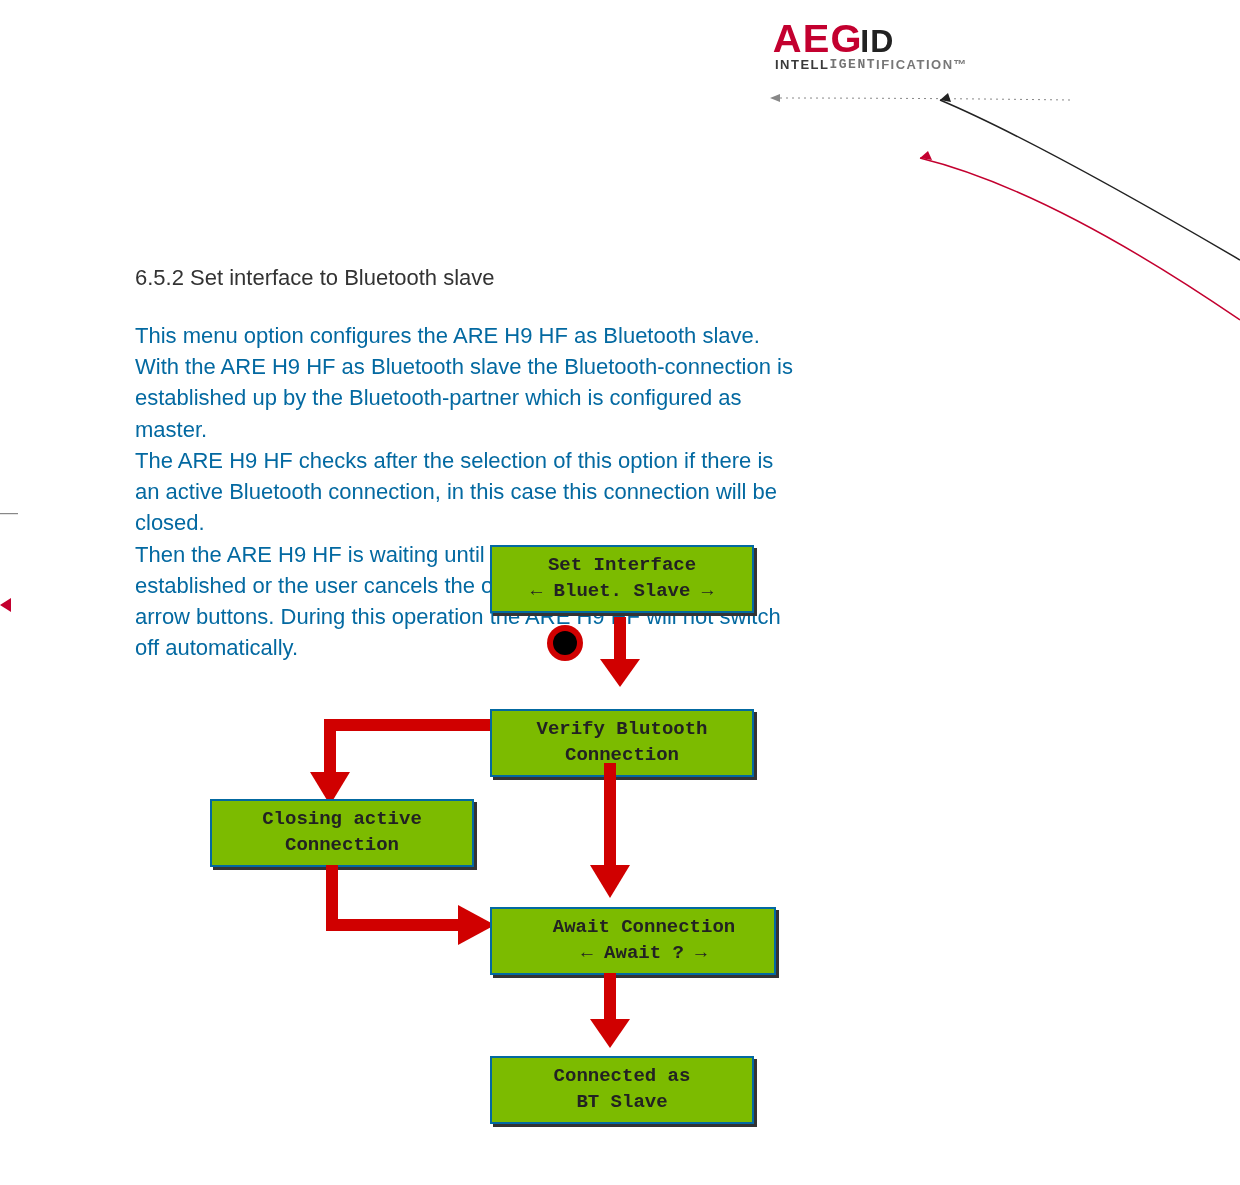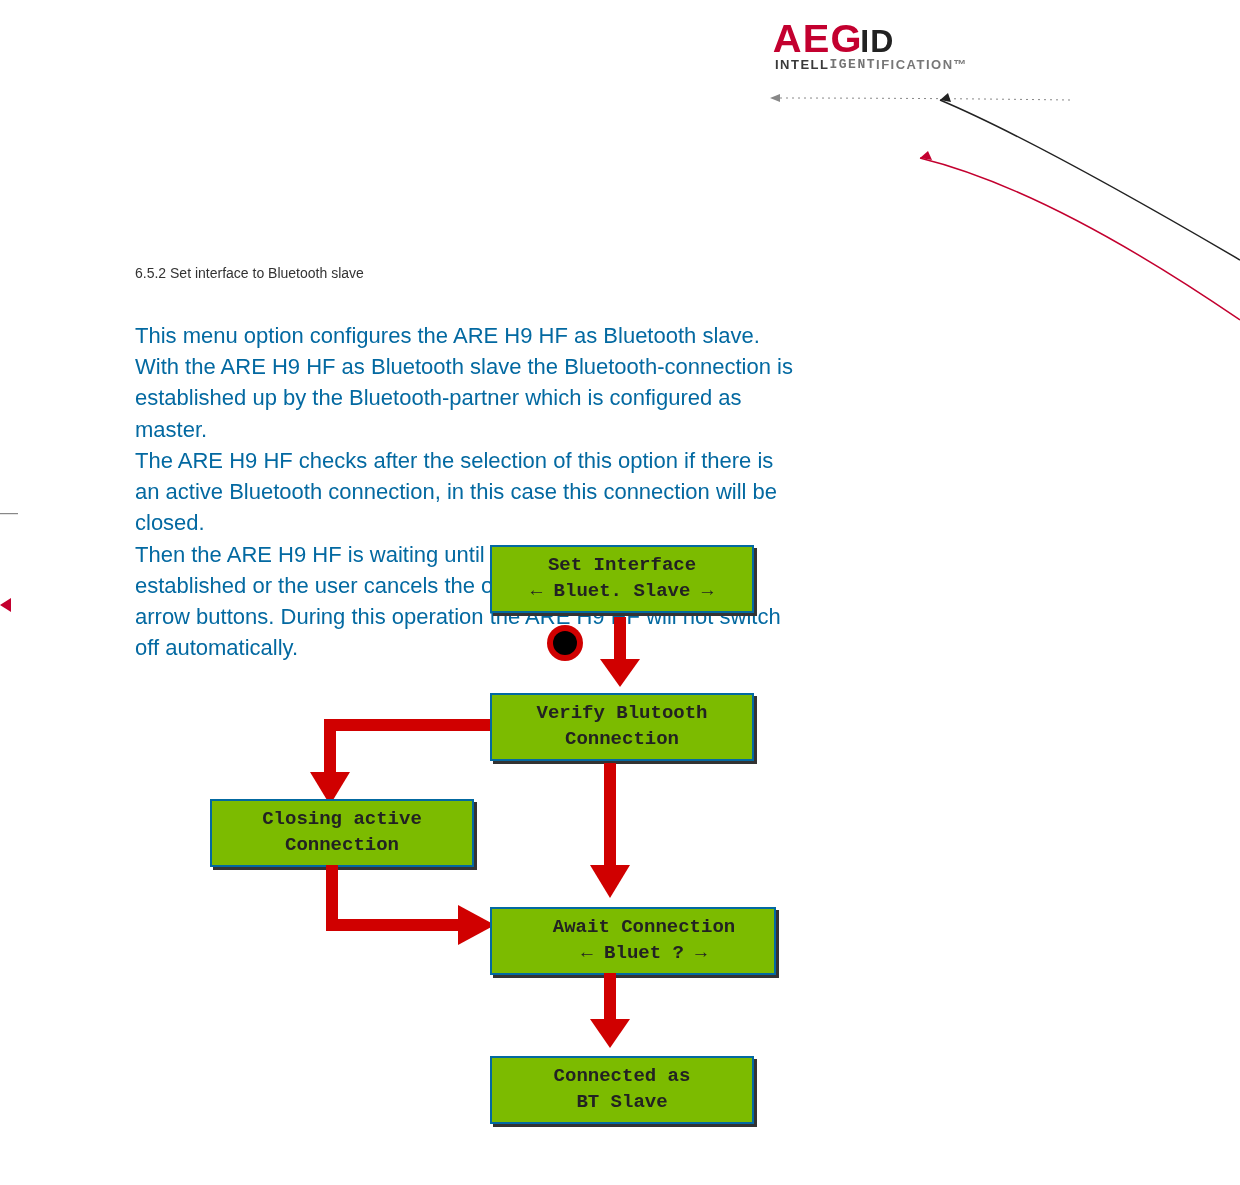--- a/index.html
+++ b/index.html
@@ -52,21 +52,21 @@
     top: 0;
     left: 0;
     width: 1240px;
     height: 1185px;
     pointer-events: none;
   }
   .section-heading {
     position: absolute;
     left: 135px;
     top: 265px;
-    font-size: 14px;
+    font-size: 22px;
     color: #333;
   }
   .body-text {
     position: absolute;
     left: 135px;
     top: 320px;
     width: 660px;
     font-size: 22px;
     line-height: 1.42;
     color: #0369a1;
@@ -89,21 +89,21 @@
     color: #222;
     text-align: center;
     display: flex;
     flex-direction: column;
     justify-content: center;
     align-items: center;
     line-height: 1.35;
     padding: 6px 10px;
   }
   .box-set     { left: 290px; top: 0;   width: 240px; height: 52px; }
-  .box-verify  { left: 290px; top: 148px; width: 240px; height: 52px; }
+  .box-verify  { left: 290px; top: 164px; width: 240px; height: 52px; }
   .box-close   { left: 10px;  top: 254px; width: 240px; height: 52px; text-align: center; }
   .box-await   { left: 290px; top: 362px; width: 240px; height: 52px; padding-left: 32px; }
   .box-conn    { left: 290px; top: 511px; width: 240px; height: 52px; text-align: right; }
   .arrow-el {
     position: absolute;
   }
   .button-dot {
     position: absolute;
     left: 345px;
     top: 78px;
@@ -199,21 +199,21 @@
     <span>Connection</span>
   </div>
 
   <svg class="arrow-el" style="left:120px;top:320px;width:180px;height:80px;" viewBox="0 0 180 80">
     <path d="M 12 0 L 12 60 L 140 60" stroke="#d00000" stroke-width="12" fill="none"></path>
     <polygon points="138,40 138,80 175,60" fill="#d00000"></polygon>
   </svg>
 
   <div class="box box-await">
     <span>Await Connection</span>
-    <span>←    Bluet ?   →</span>
+    <span>←    Await ?   →</span>
   </div>
 
   <svg class="arrow-el" style="left:390px;top:428px;width:40px;height:75px;" viewBox="0 0 40 75">
     <rect x="14" y="0" width="12" height="48" fill="#d00000"></rect>
     <polygon points="0,46 40,46 20,75" fill="#d00000"></polygon>
   </svg>
 
   <div class="box box-conn">
     <span>Connected as</span>
     <span>BT Slave</span>

